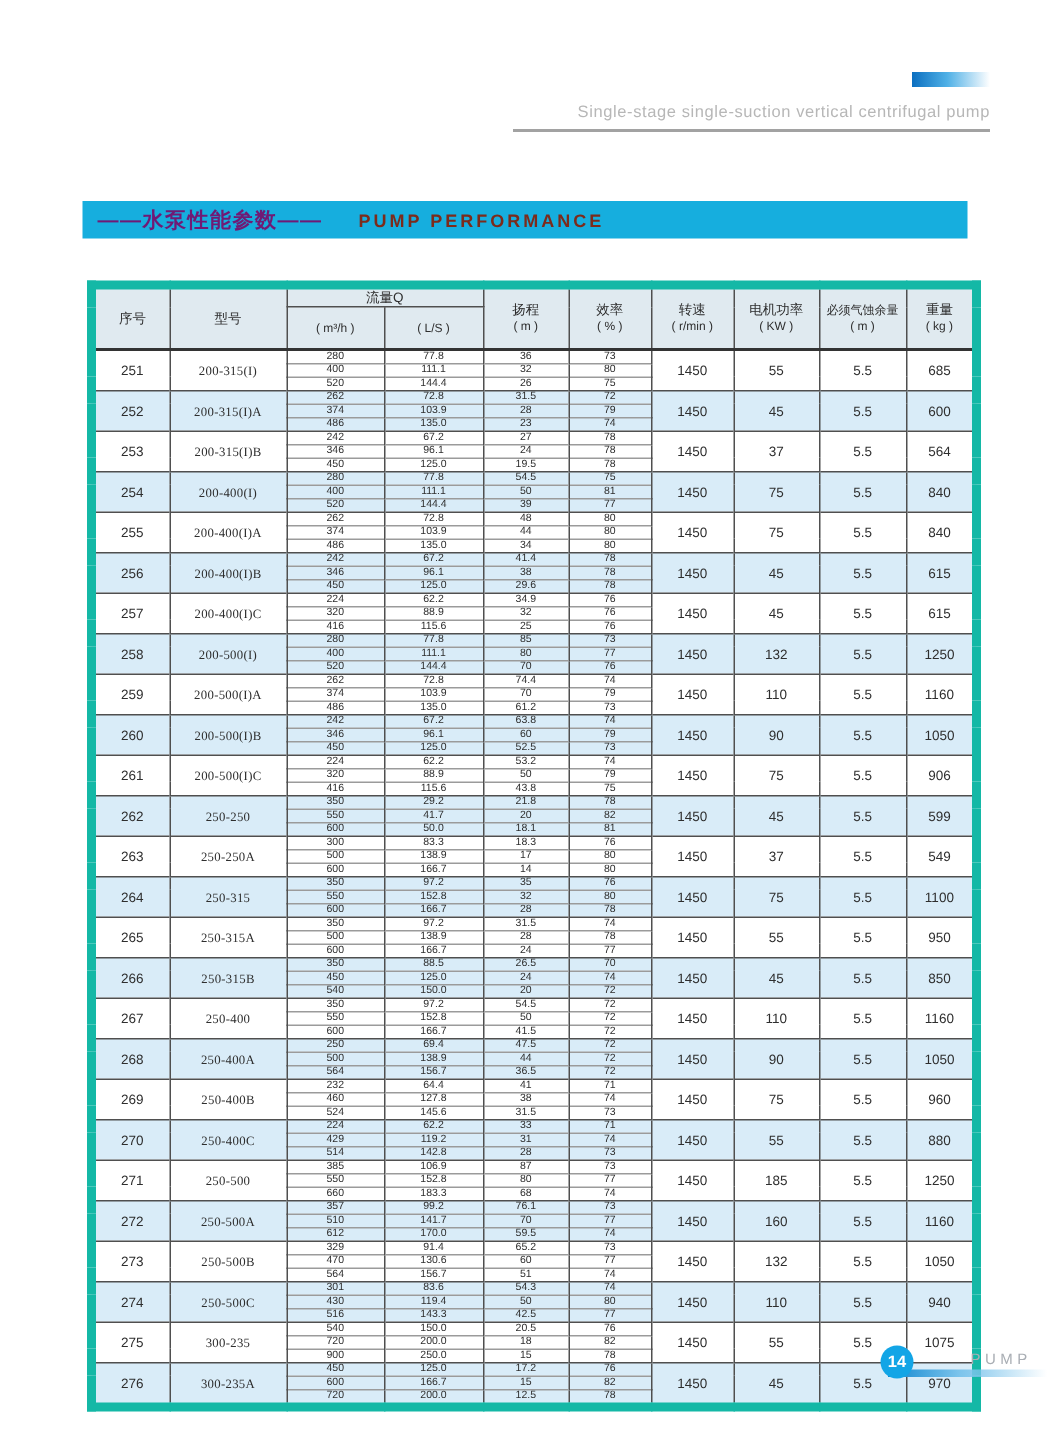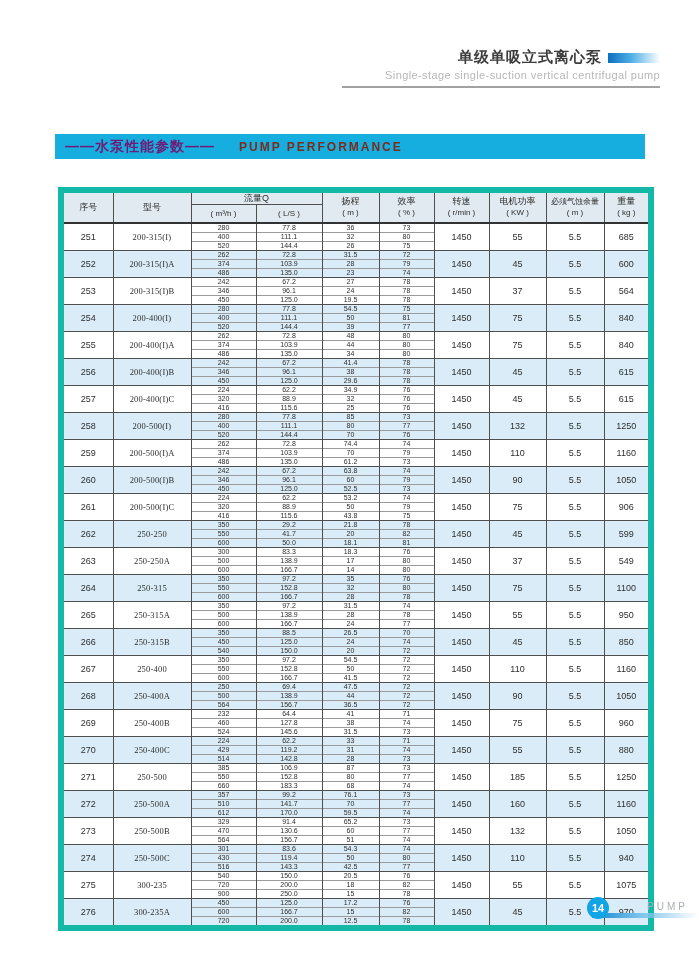--- a/index.html
+++ b/index.html
@@ -22,21 +22,21 @@
     background:#16aede; display:flex; align-items:center; }
   .banner-cn { color:#701a75; font-weight:bold; font-size:14px; margin-left:10px; letter-spacing:1px; }
   .banner-en { color:#7c2b1b; font-size:12px; font-weight:bold; letter-spacing:2px; margin-left:24px; }
 
   
   .perf-table { position:absolute; left:58px; top:187px; width:590px;
     border-collapse:collapse; table-layout:fixed; border:6px solid #14b8a6; }
   .perf-table th, .perf-table td { border:1px solid #4f4f4f; text-align:center; vertical-align:middle; color:#2e2e2e; }
   .perf-table thead th { background:#e0eaf0; padding:0; font-weight:normal; }
   .perf-table thead tr.h1 th { height:14px; font-size:9px; }
-  .perf-table thead tr.h2 th { height:18px; font-size:8px; }
+  .perf-table thead tr.h2 th { height:28px; font-size:8px; }
   .perf-table thead th .lbl { display:block; font-size:9px; line-height:11px; }
   .perf-table thead th .unit { display:block; font-size:8px; line-height:11px; }
   .perf-table thead th.small .lbl { font-size:8px; }
   .perf-table thead { border-bottom:2px solid #333; }
 
   .perf-table td { padding:0; height:9px; line-height:8px; font-size:7px; border-bottom:0; }
   .perf-table tr.sub td { border-top:1px solid #9b9b9b; }
   .perf-table td.merged { font-size:9px; line-height:10px; }
   .perf-table td.model { font-size:8.5px; letter-spacing:0.2px;font-family:Liberation Serif, serif; }
   .perf-table tr.alt td { background:#d9ecf8; }
@@ -49,21 +49,20 @@
     letter-spacing:3px; color:#a9aeb4;margin-left:30px; }
   .footer-swoosh { position:absolute; left:592px; top:913px; width:106px; height:5px;
     background:linear-gradient(to right,#0f86cf 0%,#7cc4ec 45%,rgba(255,255,255,0) 100%); }
 </style>
 </head>
 <body>
 
 <div class="page">
 
   <div class="brand">
-    <span class="brand-title">单级单吸立式离心泵</span>
     <span class="brand-bar"></span>
   </div>
   <div class="brand-sub">Single-stage single-suction vertical centrifugal pump</div>
   <div class="brand-rule"></div>
 
   <div class="banner">
     <span class="banner-cn">——水泵性能参数——</span>
     <span class="banner-en">PUMP PERFORMANCE</span>
   </div>
 

